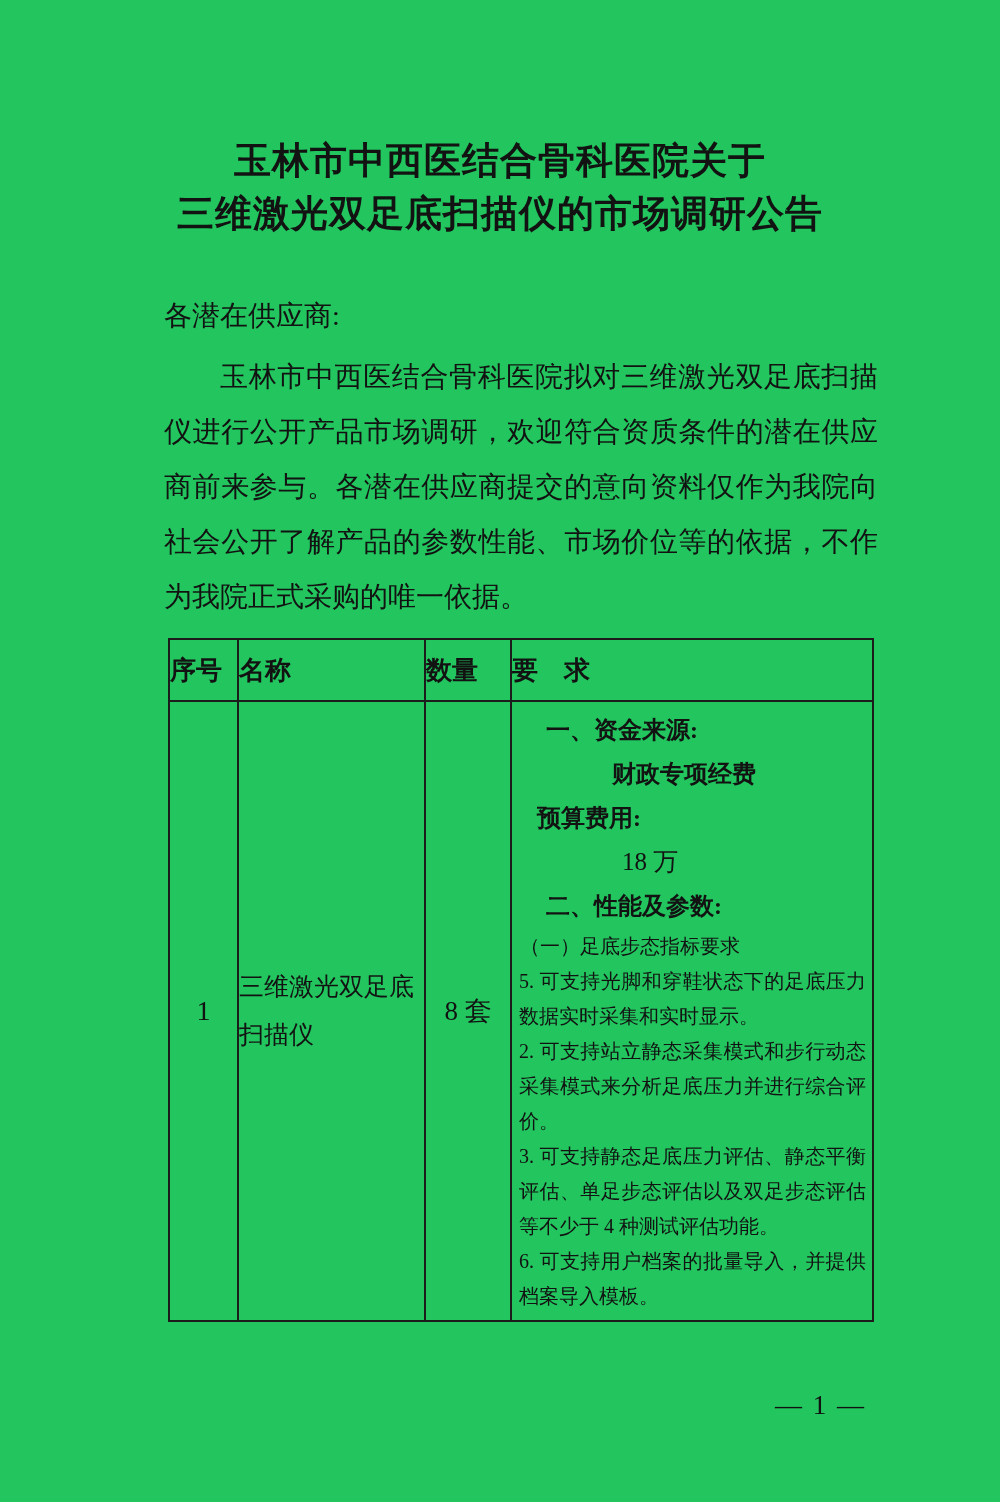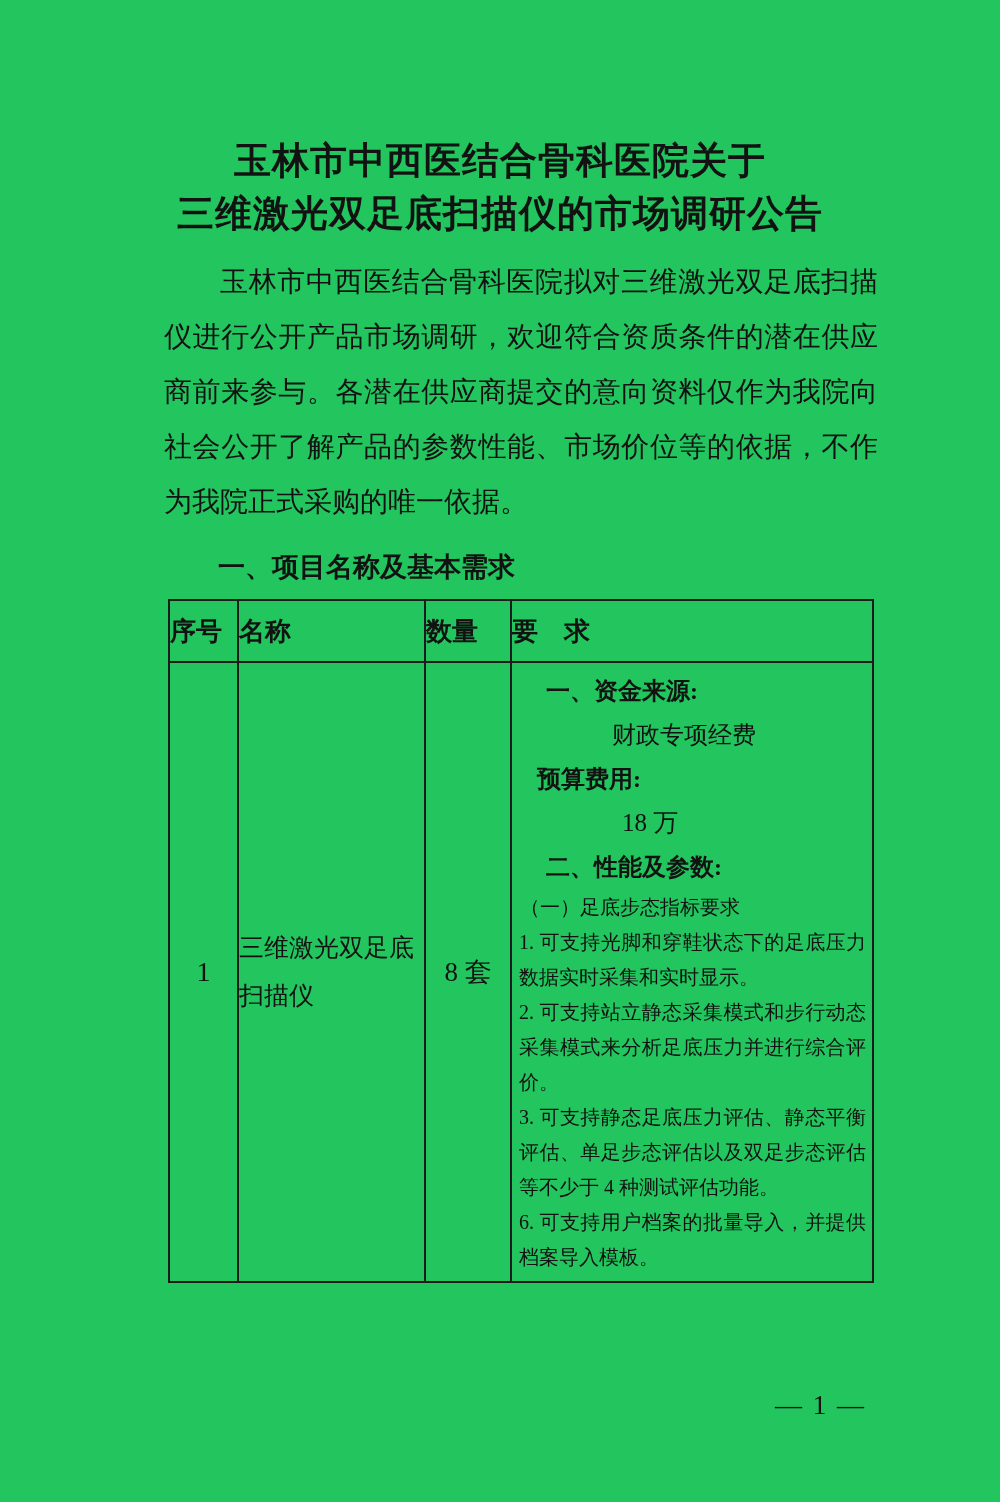--- a/index.html
+++ b/index.html
@@ -72,21 +72,21 @@
   td.cell-qty{ text-align:center; font-size:27px; white-space:pre; }
   td.cell-req{
     vertical-align:top;
     padding:6px 6px 6px 7px;
   }
   .req-line{ font-size:20px; line-height:35px; }
   .req-line[data-kind="clause-heading"]{
     font-weight:bold; font-size:24px; line-height:44px; padding-left:27px;
   }
   .req-line[data-kind="clause-value"]{
-    font-weight:normal; font-size:24px; line-height:44px; padding-left:93px;
+    font-weight:bold; font-size:24px; line-height:44px; padding-left:93px;
   }
   .req-line[data-kind="label"]{
     font-weight:bold; font-size:24px; line-height:44px; padding-left:18px;
   }
   .req-line[data-kind="value"]{
     font-size:25px; line-height:44px; padding-left:103px;
   }
   .req-line[data-kind="subheading"]{
     font-size:20px; line-height:36px; padding-left:1px;
   }
@@ -102,24 +102,24 @@
   }
 </style>
 </head>
 <body>
 
 <div class="page">
 
   <h1 class="doc-title">玉林市中西医结合骨科医院关于
 三维激光双足底扫描仪的市场调研公告</h1>
 
+  <p class="salutation">各潜在供应商:</p>
 
   <p class="intro">玉林市中西医结合骨科医院拟对三维激光双足底扫描仪进行公开产品市场调研，欢迎符合资质条件的潜在供应商前来参与。各潜在供应商提交的意向资料仅作为我院向社会公开了解产品的参数性能、市场价位等的依据，不作为我院正式采购的唯一依据。</p>
 
-  <h2 class="section-heading">一、项目名称及基本需求</h2>
 
   <table class="req-table">
     <colgroup>
       <col class="c-seq">
         <col class="c-name">
         <col class="c-qty">
         <col class="c-req">
     </colgroup>
     <thead>
       <tr>
@@ -135,21 +135,21 @@
         <td class="cell-name">三维激光双足底
 扫描仪</td>
         <td class="cell-qty">8 套</td>
         <td class="cell-req">
             <div class="req-line" data-kind="clause-heading">一、资金来源:</div>
             <div class="req-line" data-kind="clause-value">财政专项经费</div>
             <div class="req-line" data-kind="label">预算费用:</div>
             <div class="req-line" data-kind="value">18 万</div>
             <div class="req-line" data-kind="clause-heading">二、性能及参数:</div>
             <div class="req-line" data-kind="subheading">（一）足底步态指标要求</div>
-            <div class="req-line" data-kind="item">1. 可支持光脚和穿鞋状态下的足底压力数据实时采集和实时显示。</div>
+            <div class="req-line" data-kind="item">5. 可支持光脚和穿鞋状态下的足底压力数据实时采集和实时显示。</div>
             <div class="req-line" data-kind="item">2. 可支持站立静态采集模式和步行动态采集模式来分析足底压力并进行综合评价。</div>
             <div class="req-line" data-kind="item">3. 可支持静态足底压力评估、静态平衡评估、单足步态评估以及双足步态评估等不少于 4 种测试评估功能。</div>
             <div class="req-line" data-kind="item">6. 可支持用户档案的批量导入，并提供档案导入模板。</div>
           </td>
       </tr>
     </tbody>
   </table>
 
   <div class="page-number">— 1 —</div>
 

